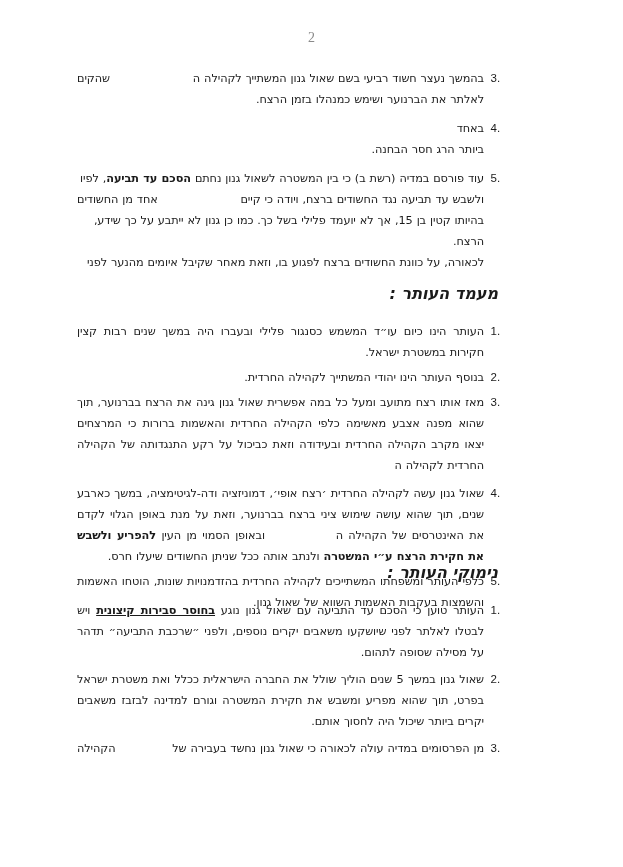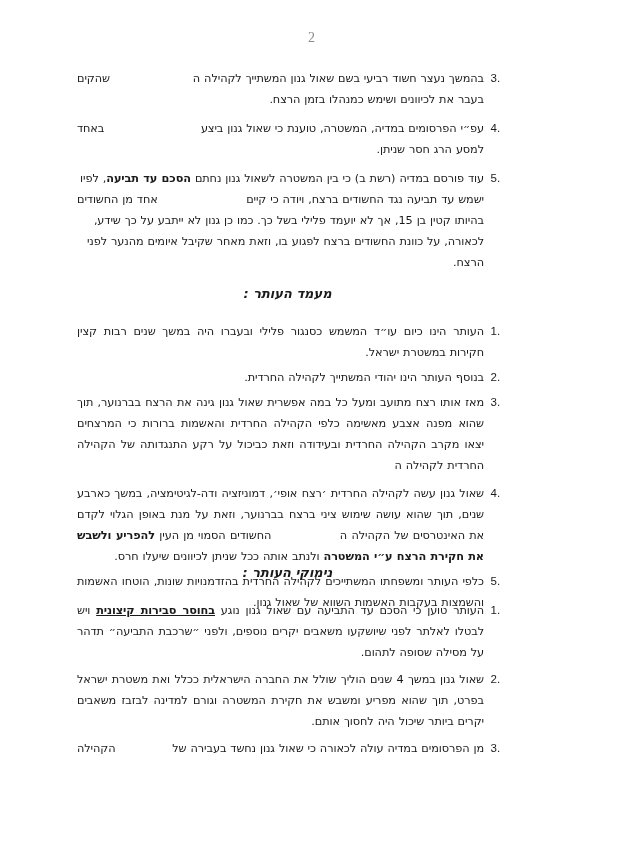--- a/index.html
+++ b/index.html
@@ -51,73 +51,71 @@
       font-size: 11.5px;
       direction: ltr;
     }
     .item .body {
       display: block;
     }
     .gap {
       display: inline-block;
     }
     .heading {
-      font-size: 13px;
+      font-size: 16px;
       font-weight: bold;
       font-style: italic;
       line-height: 21px;
       padding-right: 2px;
-      text-align: center;
     }
     b { font-weight: bold; }
     u.bu { font-weight: bold; text-decoration: underline; }
   </style>
 </head>
 <body>
 
 <div class="page-number">2</div>
 
 <div class="doc" style="top:68px;">
 
   <div class="item">
     <span class="num">3.</span>
     <div class="body">
       <div style="display:flex;justify-content:space-between;">
         <span>בהמשך נעצר חשוד רביעי בשם שאול גנון המשתייך לקהילה ה</span>
         <span>שהקים</span>
       </div>
-      <div>בעבר את לכיוונים ושימש כמנהלו בזמן הרצח.</div>
+      <div>לאלתר את הברנוער ושימש כמנהלו בזמן הרצח.</div>
     </div>
   </div>
 
   <div class="item" style="margin-top:8px;">
     <span class="num">4.</span>
     <div class="body">
       <div style="display:flex;justify-content:space-between;">
-        <span>עפ״י הפרסומים במדיה, המשטרה, טוענת כי שאול גנון ביצע</span>
         <span>באחד</span>
       </div>
-      <div>למסע הרג חסר שניתן.</div>
+      <div>ביותר הרג חסר הבחנה.</div>
     </div>
   </div>
 
   <div class="item" style="margin-top:8px;">
     <span class="num">5.</span>
     <div class="body">
       <div style="white-space:nowrap;">
         <span>עוד פורסם במדיה (רשת ב) כי בין המשטרה לשאול גנון נחתם</span>
         <b>הסכם עד תביעה</b><span>, לפיו</span>
       </div>
       <div style="display:flex;justify-content:space-between;">
-        <span>ישמש עד תביעה נגד החשודים ברצח, ויודה כי קיים</span>
+        <span>ולשבש עד תביעה נגד החשודים ברצח, ויודה כי קיים</span>
         <span>אחד מן החשודים</span>
       </div>
       <div>בהיותו קטין בן 15, אך לא יועמד פלילי בשל כך. כמו כן גנון לא ייתבע על כך שידע,</div>
+      <div>הרצח.</div>
       <div>לכאורה, על כוונת החשודים ברצח לפגוע בו, וזאת מאחר שקיבל איומים מהנער לפני</div>
-      <div>הרצח.</div>
     </div>
   </div>
 </div>
 
 <div class="doc" style="top:283px;">
   <div class="heading">מעמד העותר :</div>
 
   <div class="item" style="margin-top:17px;">
     <span class="num">1.</span>
     <div class="body">העותר הינו כיום עו״ד המשמש כסנגור פלילי ובעברו היה במשך שנים רבות קצין חקירות במשטרת ישראל.</div>
@@ -131,23 +129,23 @@
   <div class="item" style="margin-top:4px;">
     <span class="num">3.</span>
     <div class="body">מאז אותו רצח מתועב ומעל כל במה אפשרית שאול גנון גינה את הרצח בברנוער, תוך שהוא מפנה אצבע מאשימה כלפי הקהילה החרדית והאשמות ברורות כי המרצחים יצאו מקרב הקהילה החרדית ובעידודה וזאת כביכול על רקע התנגדותה של הקהילה החרדית לקהילה ה</div>
   </div>
 
   <div class="item" style="margin-top:7px;">
     <span class="num">4.</span>
     <div class="body">
       <span>שאול גנון עשה לקהילה החרדית ׳רצח אופי׳, דמוניזציה ודה-לגיטימציה, במשך כארבע שנים, תוך שהוא עושה שימוש ציני ברצח בברנוער, וזאת על מנת באופן הגלוי לקדם את האינטרסים של הקהילה ה</span>
       <span class="gap" style="width:60px;"></span>
-      <span>החשודים הסמוי מן העין</span>
+      <span>ובאופן הסמוי מן העין</span>
       <b>להפריע ולשבש את חקירת הרצח ע״י המשטרה</b>
-      <span>ולנתב אותה ככל שניתן לכיוונים שיעלו חרס.</span>
+      <span>ולנתב אותה ככל שניתן החשודים שיעלו חרס.</span>
     </div>
   </div>
 
   <div class="item" style="margin-top:4px;">
     <span class="num">5.</span>
     <div class="body">כלפי העותר ומשפחתו המשתייכים לקהילה החרדית בהזדמנויות שונות, הוטחו האשמות והשמצות בעקבות האשמות השווא של שאול גנון.</div>
   </div>
 </div>
 
 <div class="doc" style="top:562px;">
@@ -157,21 +155,21 @@
     <span class="num">1.</span>
     <div class="body">
       <span>העותר טוען כי הסכם עד התביעה עם שאול גנון נוגע</span>
       <u class="bu">בחוסר סבירות קיצונית</u>
       <span>ויש לבטלו לאלתר לפני שיושקעו משאבים יקרים נוספים, ולפני ״שרכבת התביעה״ תדהר על מסילה שסופה לתהום.</span>
     </div>
   </div>
 
   <div class="item" style="margin-top:6px;">
     <span class="num">2.</span>
-    <div class="body">שאול גנון במשך 4 שנים הוליך שולל את החברה הישראלית ככלל ואת משטרת ישראל בפרט, תוך שהוא מפריע ומשבש את חקירת המשטרה וגורם למדינה לבזבז משאבים יקרים ביותר שיכול היה לחסוך אותם.</div>
+    <div class="body">שאול גנון במשך 5 שנים הוליך שולל את החברה הישראלית ככלל ואת משטרת ישראל בפרט, תוך שהוא מפריע ומשבש את חקירת המשטרה וגורם למדינה לבזבז משאבים יקרים ביותר שיכול היה לחסוך אותם.</div>
   </div>
 
   <div class="item" style="margin-top:6px;">
     <span class="num">3.</span>
     <div class="body">
       <div style="display:flex;justify-content:space-between;">
         <span>מן הפרסומים במדיה עולה לכאורה כי שאול גנון נחשד בעבירה של</span>
         <span>הקהילה</span>
       </div>
     </div>

